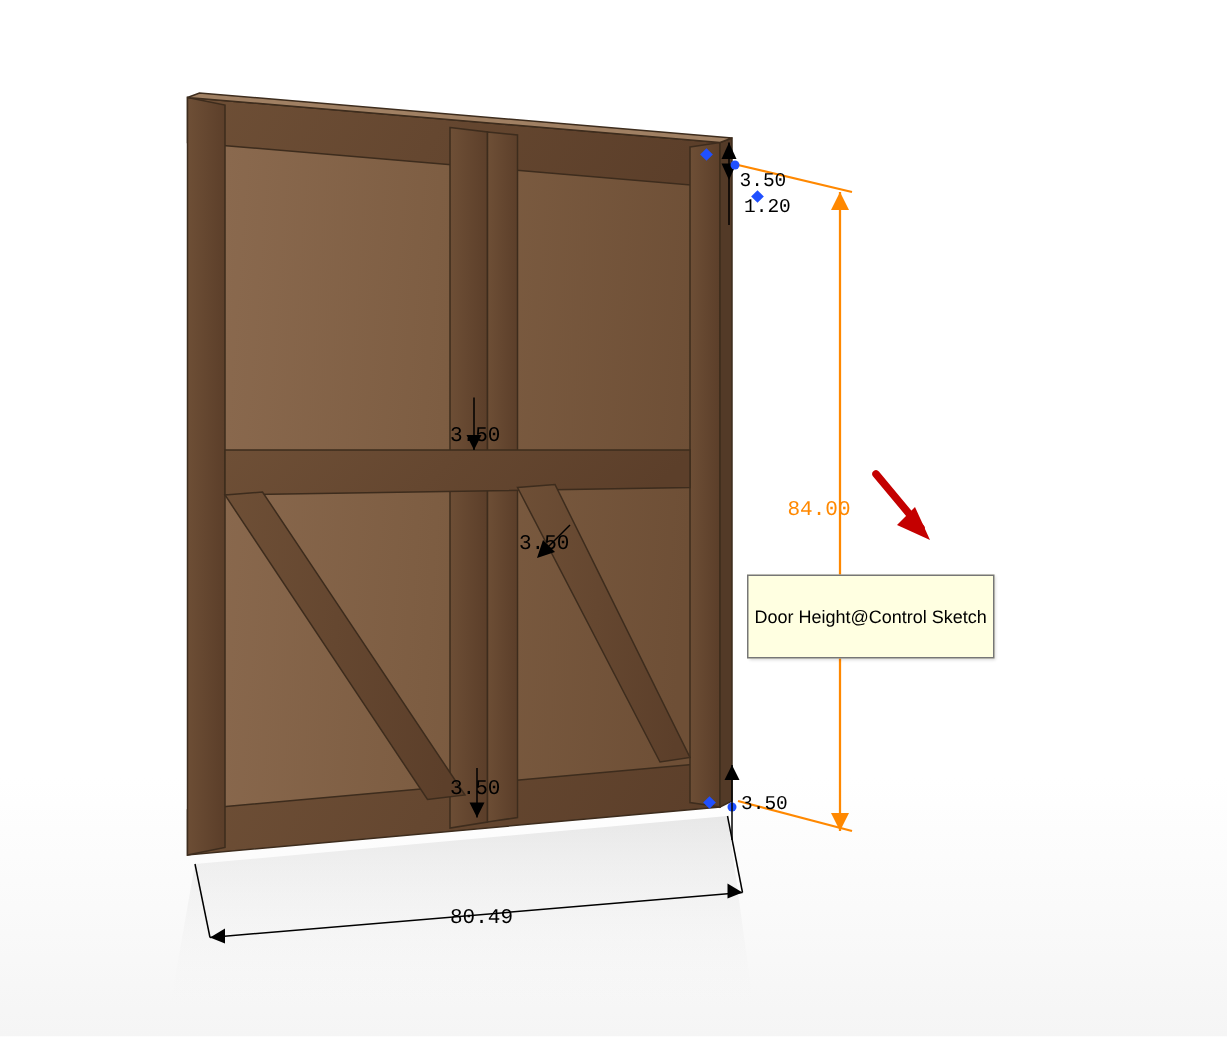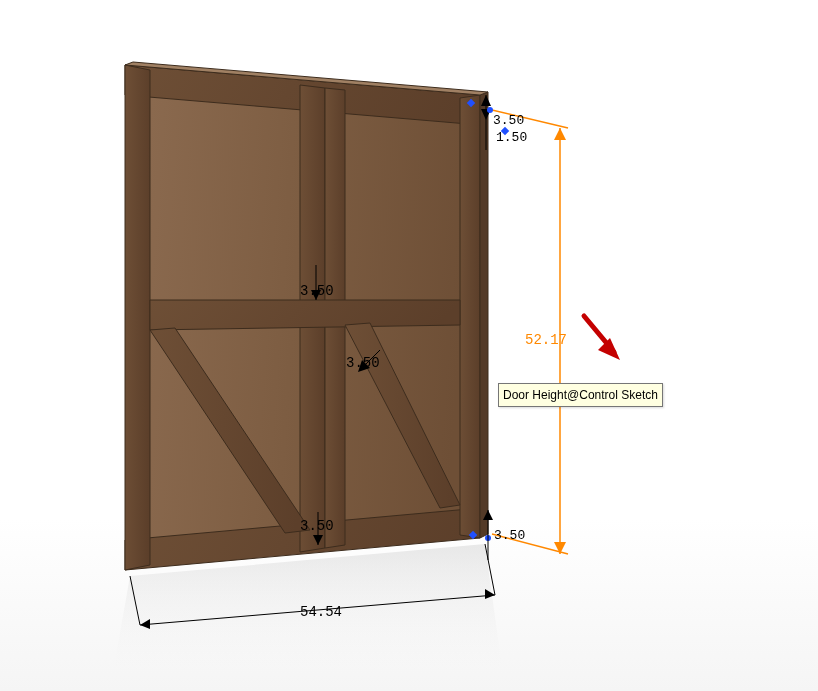--- a/index.html
+++ b/index.html
@@ -1,20 +1,20 @@
 <!DOCTYPE html>
 <html><head>
 <meta charset="utf-8">
 <style>
   html,body{margin:0;padding:0;width:818px;height:691px;background:#fff;font-family:Arial,Helvetica,sans-serif;overflow:hidden}
   .viewport{position:relative;width:818px;height:691px;background:linear-gradient(to bottom,#fff 0%,#fff 75%,#f5f5f5 100%)}
   .canvas{position:absolute;left:0;top:0;width:818px;height:691px}
   .dim-label{position:absolute;font-size:14px;color:#000;font-family:Liberation Mono, monospace;white-space:nowrap}
   .dim-label.selected{color:#ff8800;font-weight:normal}
-  .tooltip{position:absolute;background:#ffffe1;border:1px solid #767676;padding:4px 4px;font-size:12px;color:#000;white-space:nowrap;box-shadow:1px 1px 2px rgba(0,0,0,0.15)}
+  .tooltip{position:absolute;background:#ffffe1;border:1px solid #767676;padding:20px 4px;font-size:12px;color:#000;white-space:nowrap;box-shadow:1px 1px 2px rgba(0,0,0,0.15)}
 </style>
 </head>
 <body>
 
 <div class="viewport">
 
   <svg class="canvas" viewBox="0 0 818 691">
     <defs>
       <linearGradient id="wood" x1="0" y1="0" x2="1" y2="0.1">
         <stop offset="0" stop-color="#8b6a4f"></stop>
@@ -101,24 +101,24 @@
       <line x1="318" y1="545" x2="318" y2="512" stroke="#000" stroke-width="1"></line>
       <polygon points="318,545 313,535 323,535" fill="#000"></polygon>
     </g>
 
     <g>
       <line x1="584" y1="316" x2="614" y2="352" stroke="#c40000" stroke-width="5" stroke-linecap="round"></line>
       <polygon points="620,360 598,350 610,338" fill="#c40000"></polygon>
     </g>
   </svg>
 
-  <div class="dim-label" style="left:300px;top:604px;">54.54</div>
-  <div class="dim-label selected" style="left:525px;top:332px;">52.17</div>
+  <div class="dim-label" style="left:300px;top:604px;">80.49</div>
+  <div class="dim-label selected" style="left:525px;top:332px;">84.00</div>
   <div class="dim-label" style="left:300px;top:283px;">3.50</div>
   <div class="dim-label" style="left:346px;top:355px;">3.50</div>
   <div class="dim-label" style="left:300px;top:518px;">3.50</div>
   <div class="dim-label" style="left:493px;top:113px;font-size:13px">3.50</div>
-  <div class="dim-label" style="left:496px;top:130px;font-size:13px">1.50</div>
+  <div class="dim-label" style="left:496px;top:130px;font-size:13px">1.20</div>
   <div class="dim-label" style="left:494px;top:528px;font-size:13px">3.50</div>
 
   <div class="tooltip" style="left:498px;top:383px;">Door Height@Control Sketch</div>
 
 </div>
 
 </body></html>

